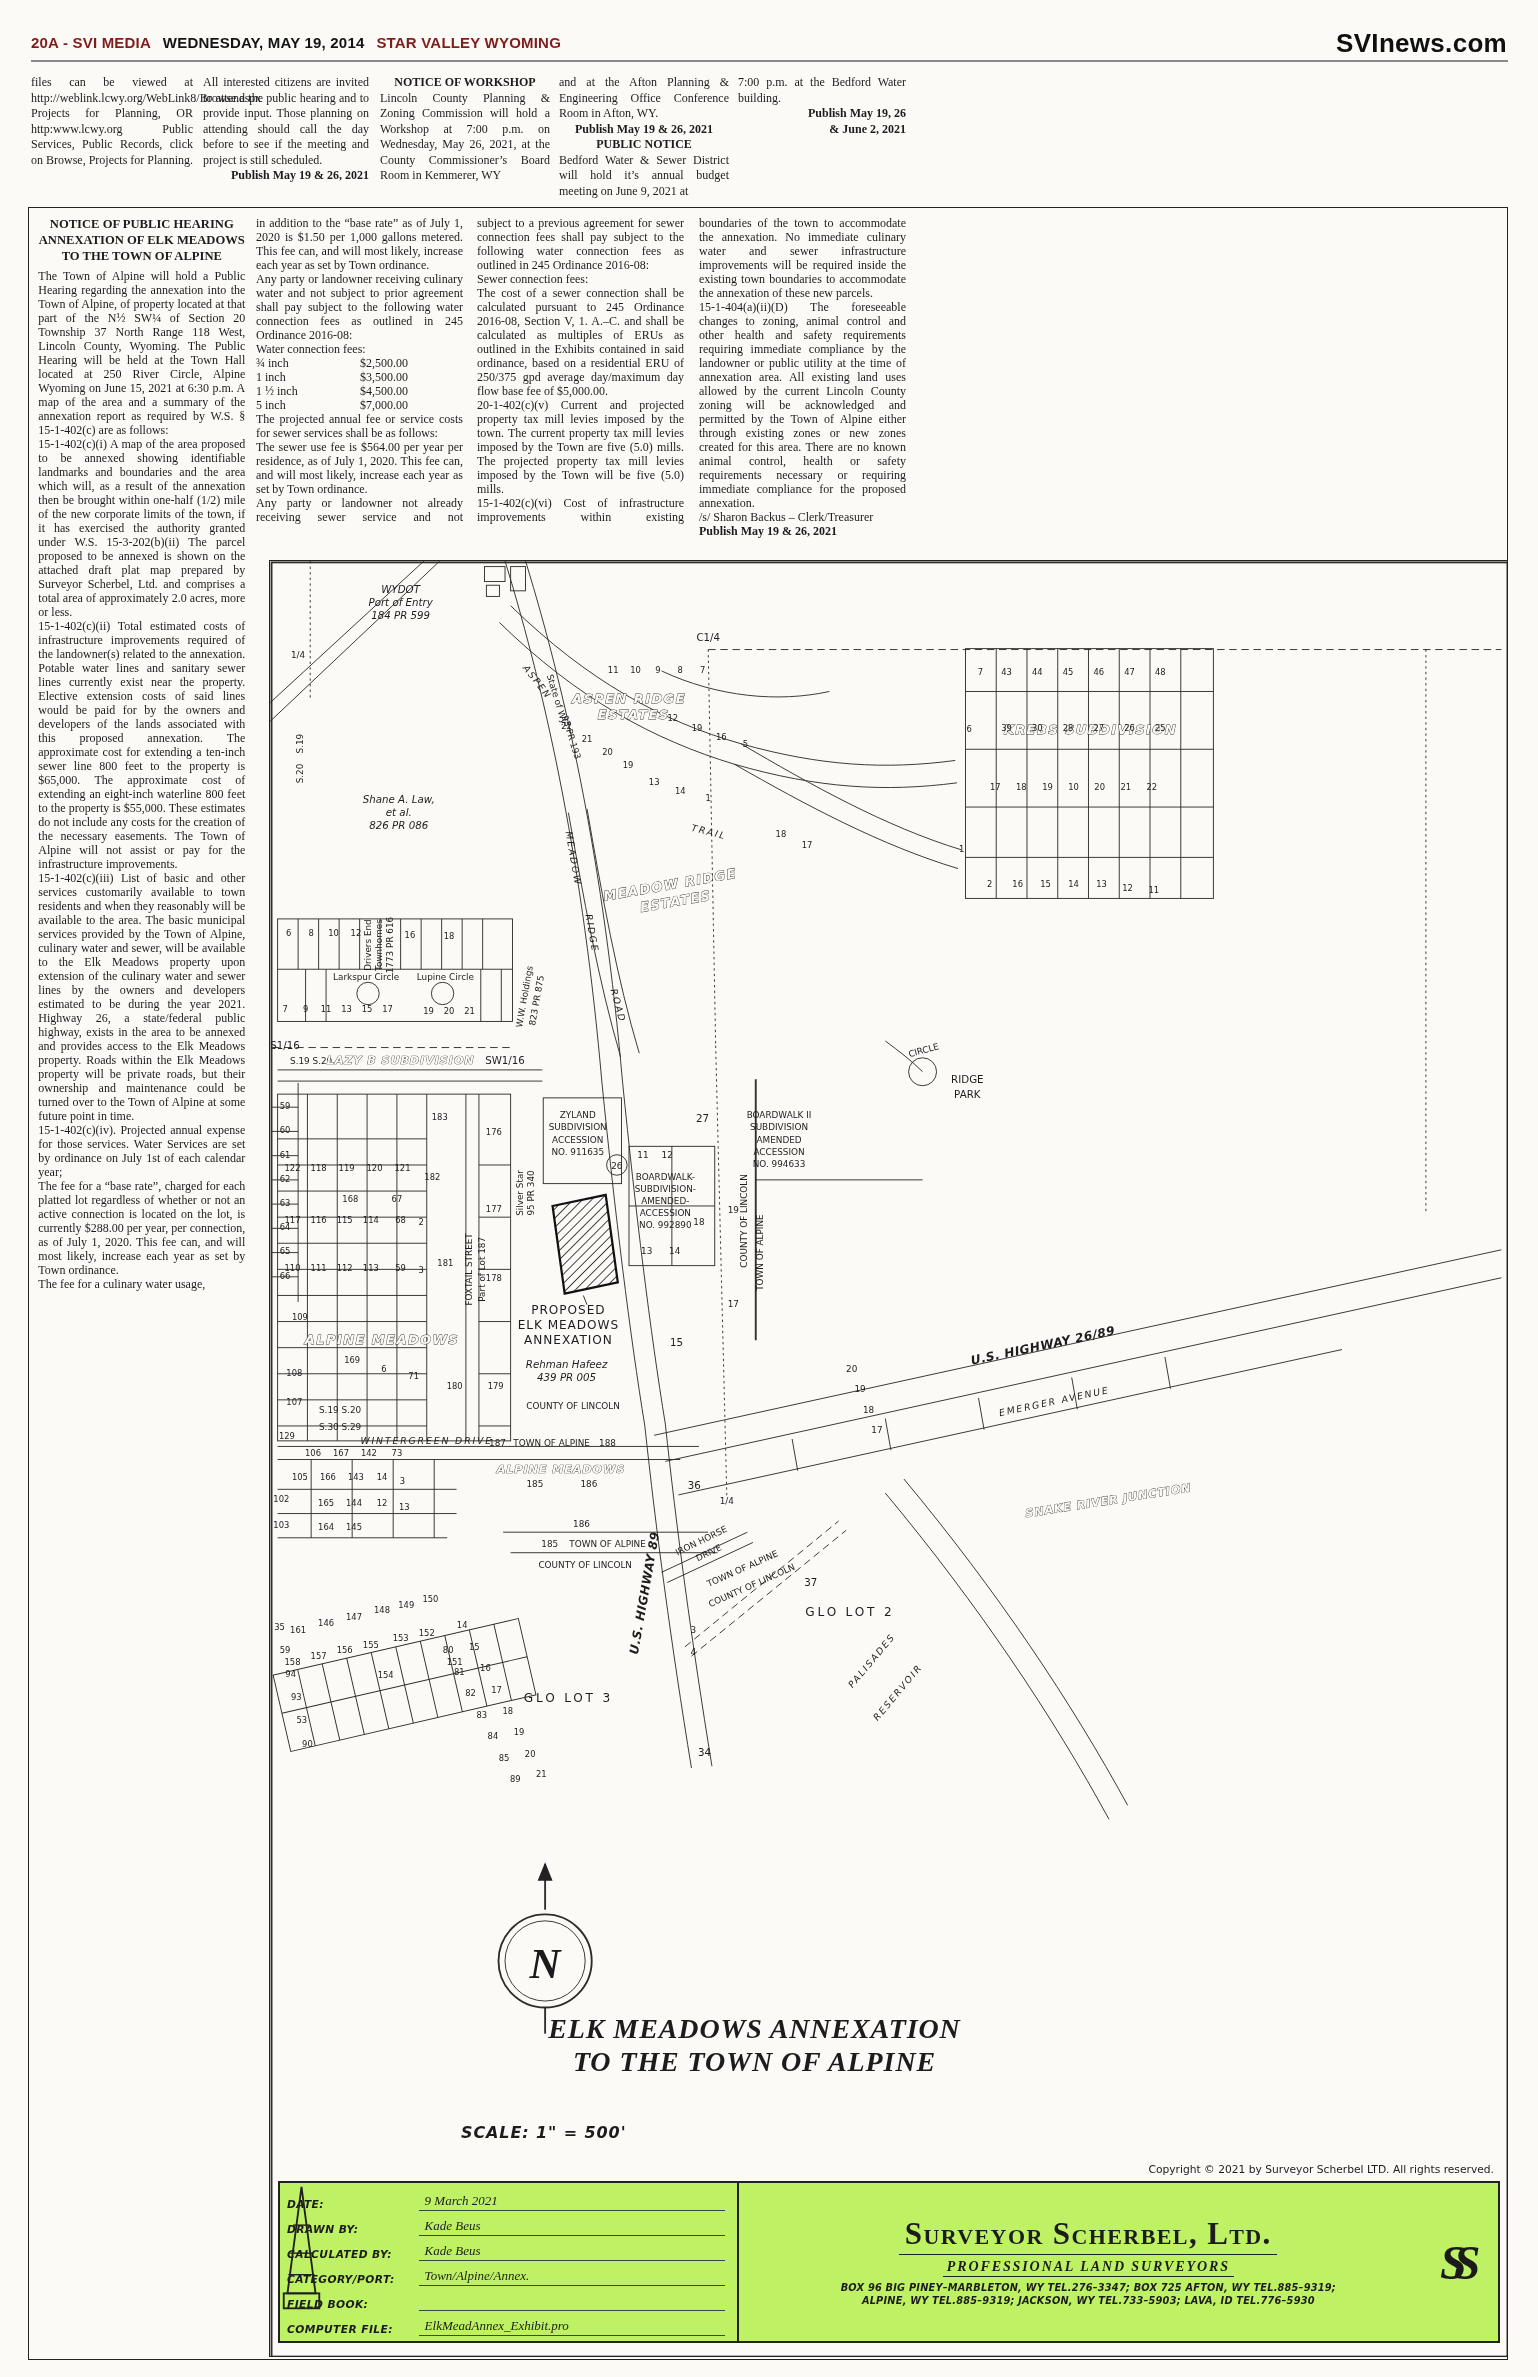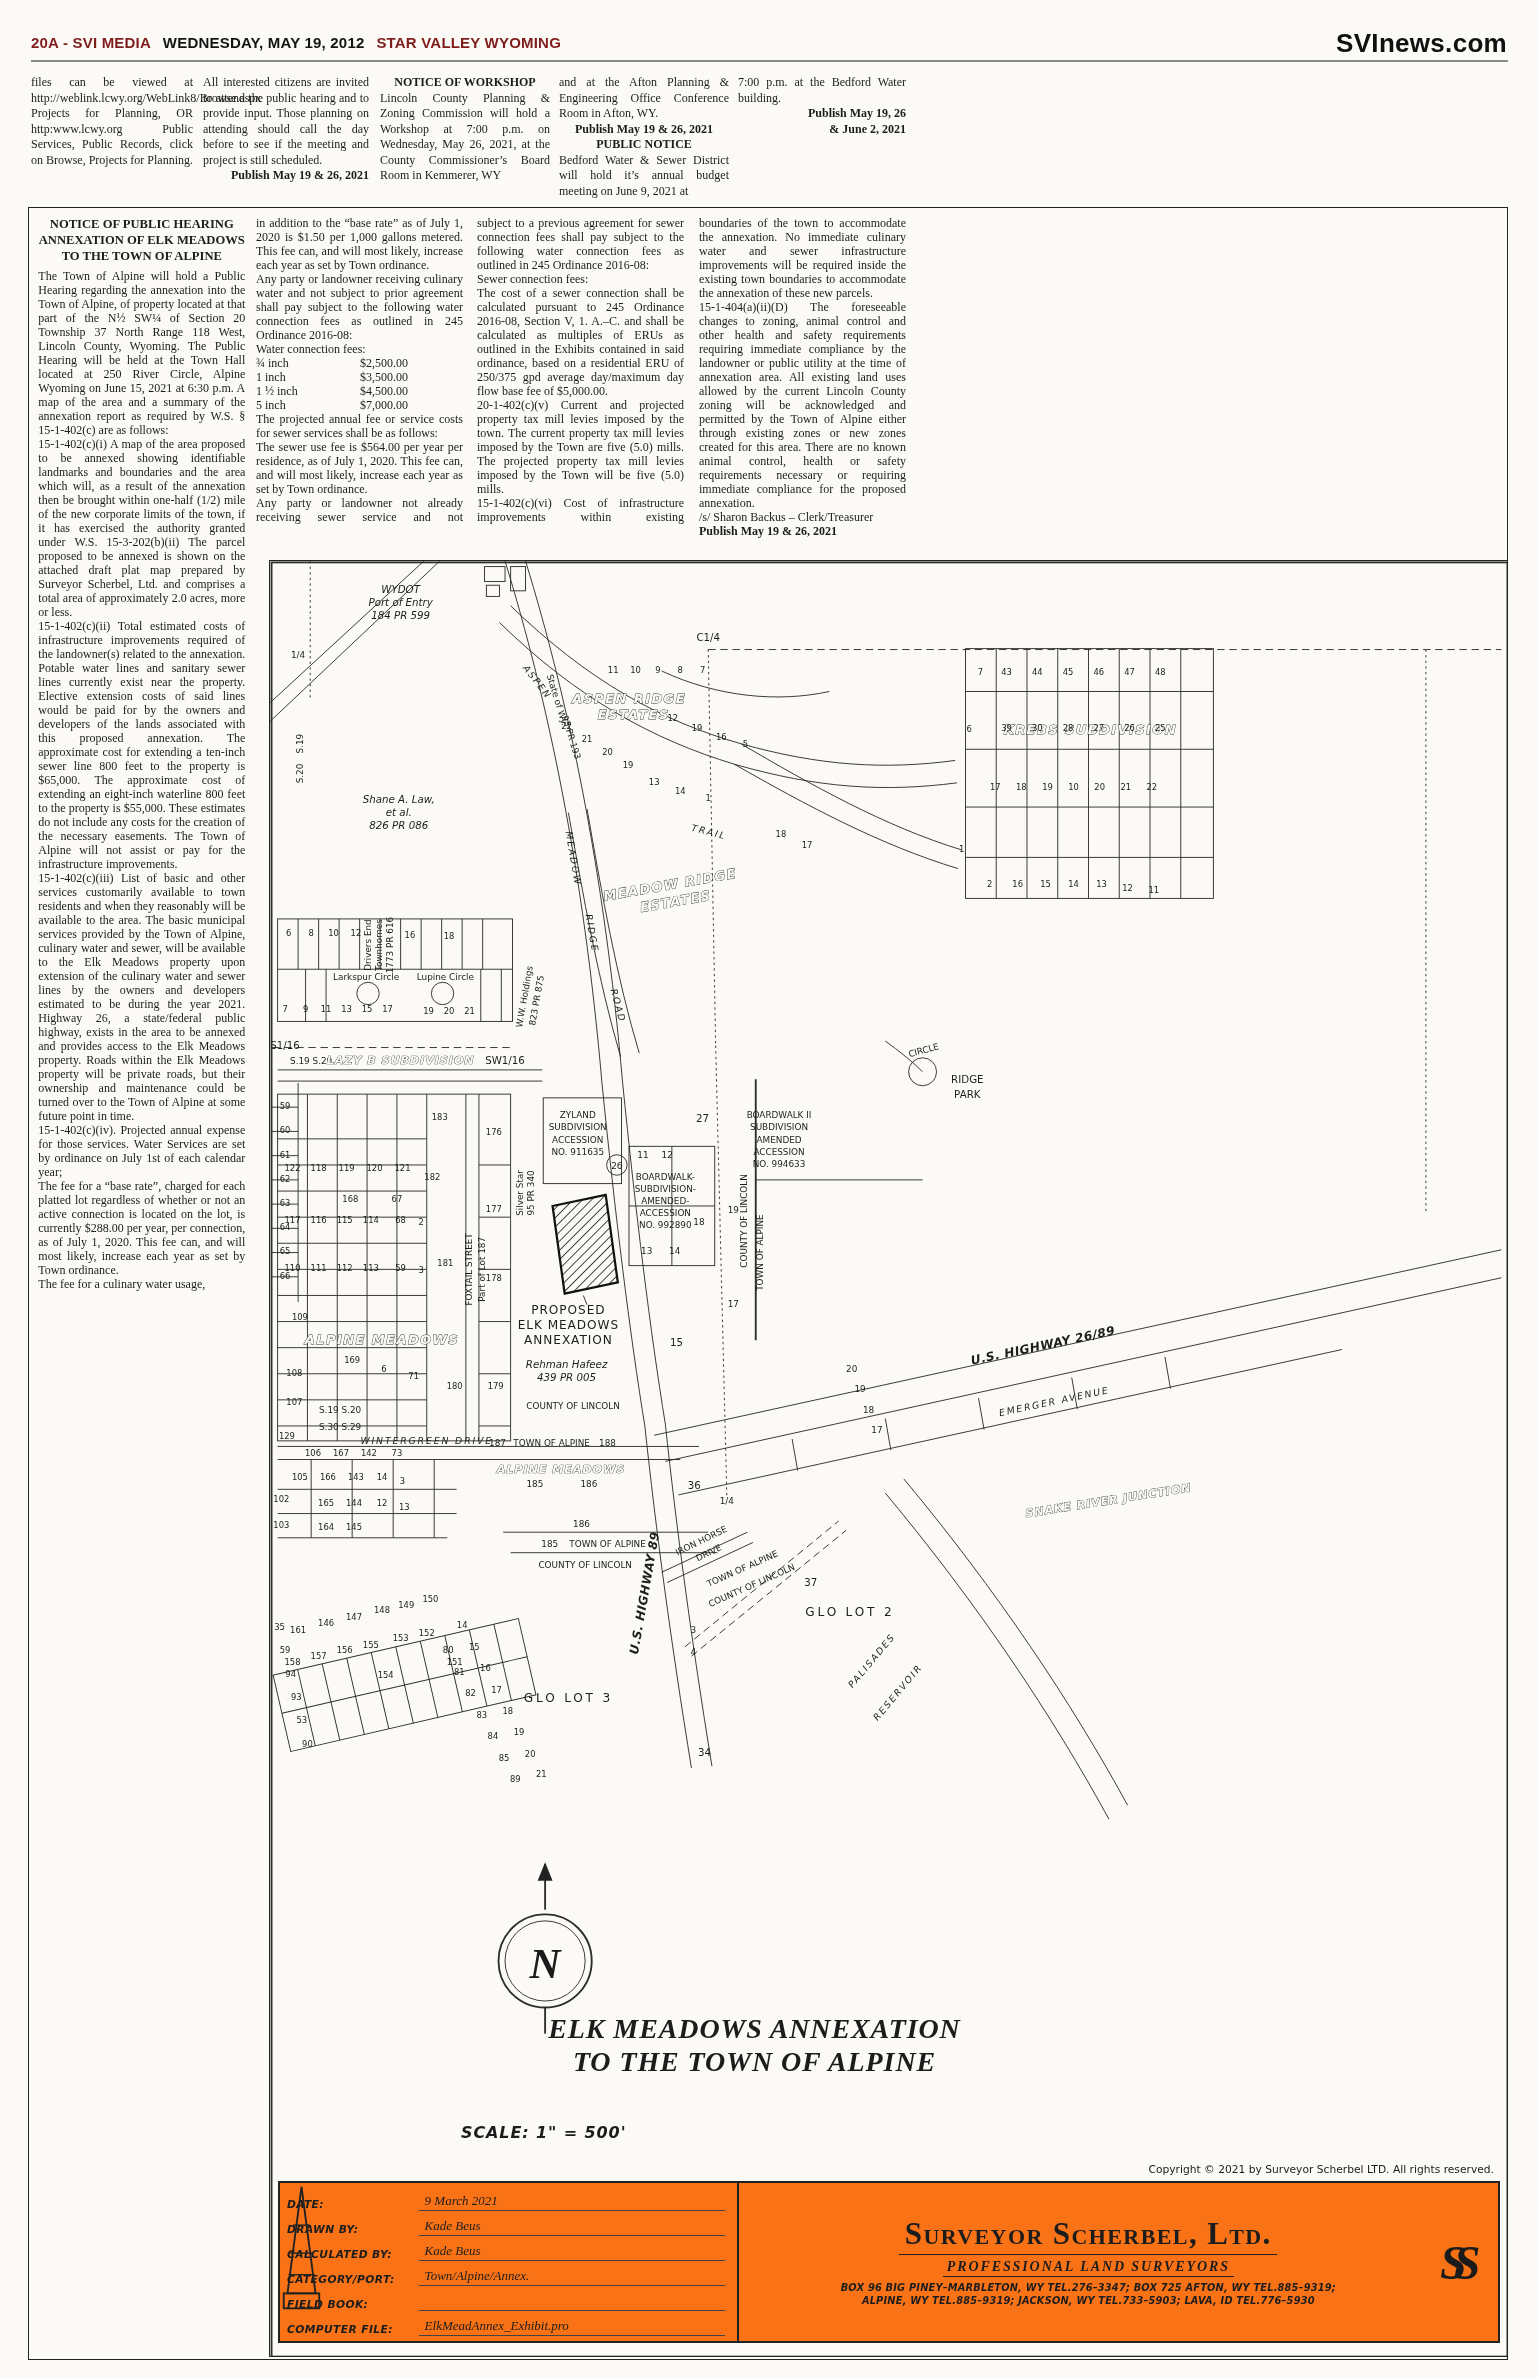--- a/index.html
+++ b/index.html
@@ -63,21 +63,21 @@
     fill:#fbfaf6;stroke:#333;stroke-width:.8;paint-order:stroke;}
   .ml.north{font-family:"Liberation Serif",serif;font-style:italic;font-weight:bold;
     font-size:46px;fill:#1b1b1b;stroke:none;}
   .map-title{position:absolute;left:233px;top:1451px;width:503px;text-align:center;
     font-family:"Liberation Serif",serif;font-style:italic;font-weight:bold;
     font-size:28px;line-height:33px;letter-spacing:0.9px;}
   .map-scale{position:absolute;left:191px;top:1562px;font:italic bold 16px "DejaVu Sans",sans-serif;letter-spacing:0.9px;}
   .map-copy{position:absolute;right:13px;top:1602px;font:10.7px "DejaVu Sans",sans-serif;}
   
   .tb{position:absolute;left:7.5px;top:1620px;width:1222px;height:162px;border:2.3px solid #222;
-    box-sizing:border-box;display:flex;background:#f97316;}
+    box-sizing:border-box;display:flex;background:#bef264;}
   .tb-left{width:459px;flex:none;border-right:2.3px solid #222;box-sizing:border-box;
     display:flex;flex-direction:column;justify-content:space-evenly;padding:2.8px 11.2px 2.8px 7.5px;}
   .tb-row{display:flex;align-items:flex-end;height:22.4px;}
   .tb-label{font:italic bold 10.7px "DejaVu Sans",sans-serif;width:132px;flex:none;letter-spacing:0.4px;}
   .tb-value{flex:1;border-bottom:1.4px solid #444;font:italic 13px "Liberation Serif",serif;
     padding:0 0 0.9px 5.6px;min-height:16px;}
   .tb-right{flex:1;display:flex;align-items:center;gap:17px;padding:7.5px 15px;}
   .tb-emblem{flex:none;}
   .tb-firm{flex:1;text-align:center;}
   .firm-name{font-family:"Liberation Serif",serif;font-weight:bold;font-size:31px;
@@ -86,21 +86,21 @@
     letter-spacing:1.9px;display:inline-block;border-bottom:1.4px solid #222;margin:3.7px 0 5.6px;padding:0 3.7px 0.9px;}
   .firm-addr{font:italic bold 9.8px "DejaVu Sans",sans-serif;line-height:12.6px;letter-spacing:0.2px;}
   .tb-ss{flex:none;font-family:"Liberation Serif",serif;font-style:italic;font-weight:bold;
     font-size:48px;letter-spacing:-13px;padding-right:15px;color:#1b1b1b;}
 </style>
 </head>
 <body>
 
 <div class="hdr-left">
   <span class="muted">20A - SVI MEDIA</span>
-  <span class="dark">WEDNESDAY, MAY 19, 2012</span>
+  <span class="dark">WEDNESDAY, MAY 19, 2014</span>
   <span class="muted">STAR VALLEY WYOMING</span>
 </div>
 <div class="hdr-right">SVInews.com</div>
 <div class="hdr-rule"></div>
 
 <div class="tn" id="tncol1">
   <p>files can be viewed at http://weblink.lcwy.org/WebLink8/Browse.aspx Projects for Planning, OR http:www.lcwy.org Public Services, Public Records, click on Browse, Projects for Planning.</p>
 </div>
 <div class="tn" id="tncol2">
   <p>All interested citizens are invited to attend the public hearing and to provide input. Those planning on attending should call the day before to see if the meeting and project is still scheduled.</p>

